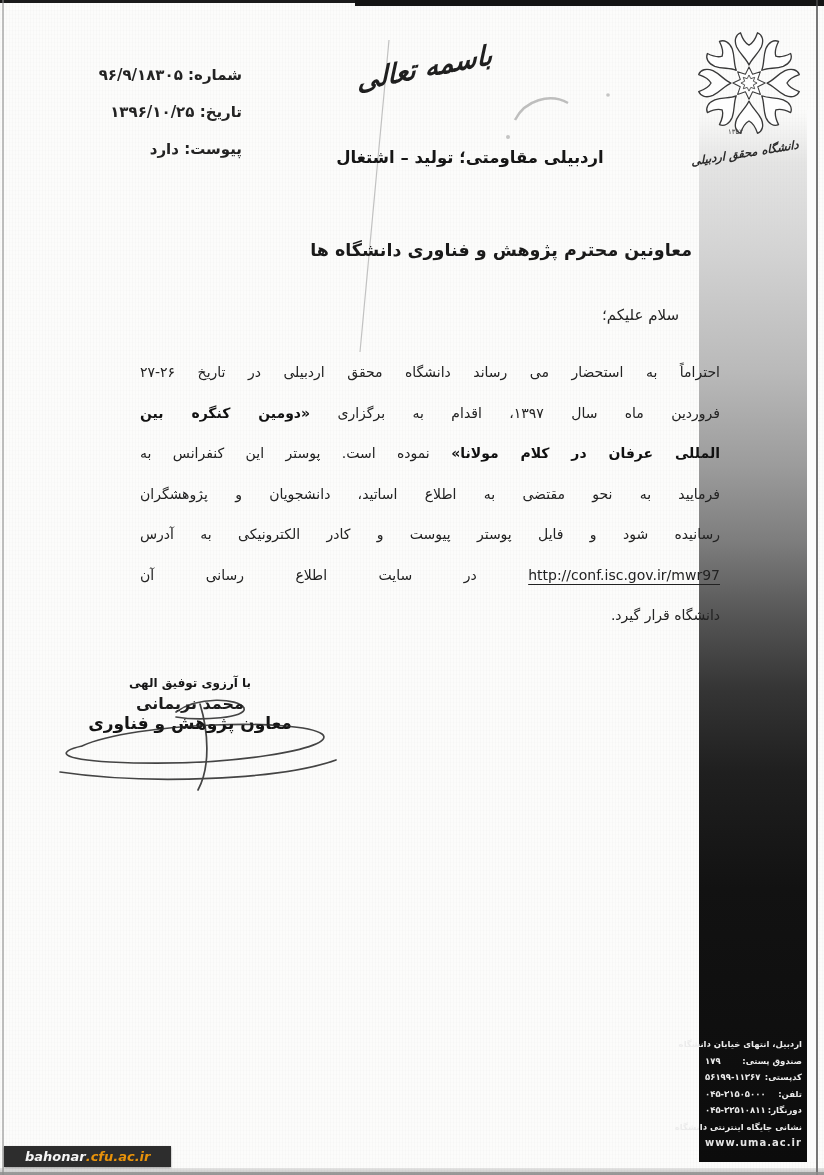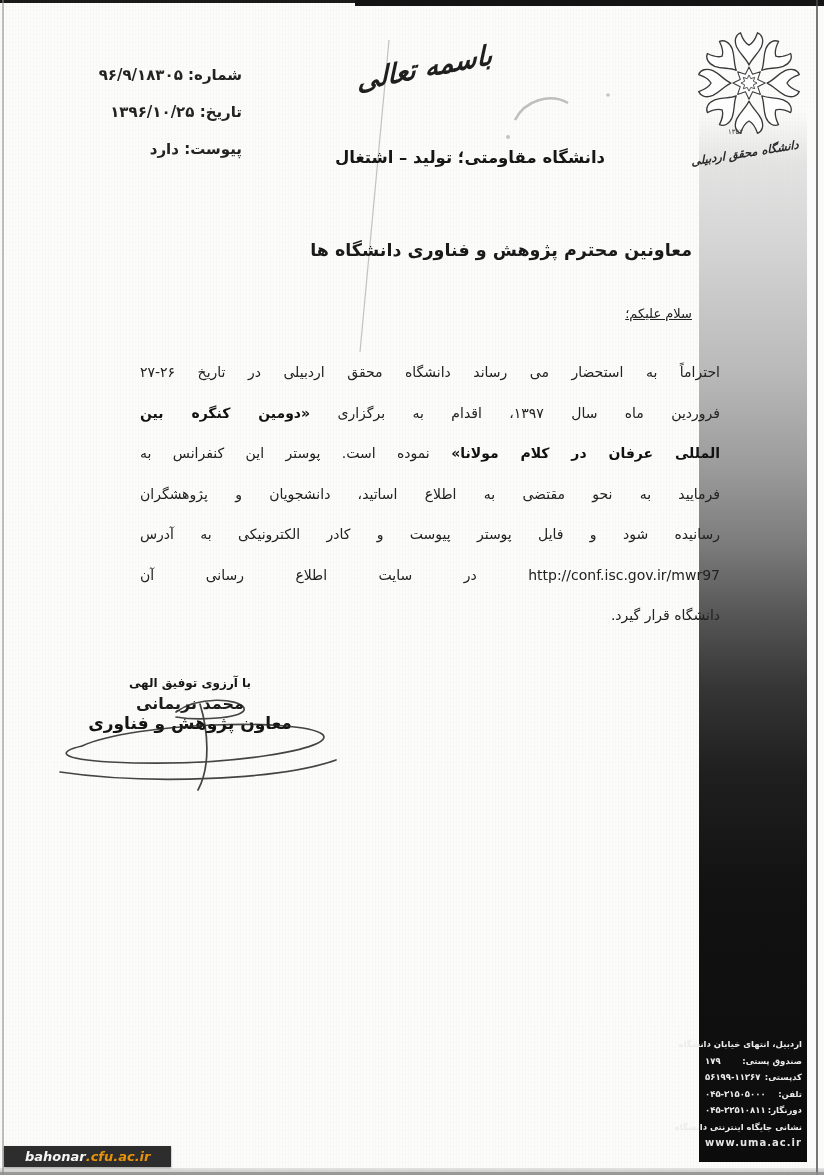--- a/index.html
+++ b/index.html
@@ -44,26 +44,26 @@
   
   .bismillah {
     position:absolute; left:356px; top:52px; font-size:27px; font-weight:bold; font-style:italic;
     color:#1f1f1f; transform:rotate(-11deg) skewX(-10deg); letter-spacing:-1px;
   }
   .penmarks { position:absolute; left:480px; top:75px; pointer-events:none; }
   .slogan { position:absolute; left:330px; top:148px; width:280px; text-align:center;
     font-size:16.5px; font-weight:bold; color:#161616; white-space:nowrap; }
   
   .recipient { position:absolute; right:132px; top:240px; font-size:17.5px; font-weight:bold; color:#1a1a1a; }
-  .salutation { position:absolute; right:132px; top:306px; font-size:13px; color:#222;text-decoration:underline; }
+  .salutation { position:absolute; right:145px; top:306px; font-size:15px; color:#222; }
   .body { position:absolute; left:112px; top:352px; width:580px; font-size:14px; color:#222;margin-left:28px; }
   .body-line { line-height:40.5px; text-align:justify; text-align-last:justify; }
   .body-line.last { text-align-last:right; }
   .body-line .b { font-weight:bold; color:#111; }
-  .body-line .u { text-underline-offset:4px; }
+  .body-line .u { text-decoration:underline; text-underline-offset:4px; }
   .body-line .ltr { direction:ltr; unicode-bidi:isolate; }
   
   .closing-block { position:absolute; left:60px; top:676px; width:260px; text-align:center; }
   .closing { font-size:12px; font-weight:bold; margin-bottom:4px; color:#171717; }
   .signer-name { font-size:16px; font-weight:bold; color:#1d1d1d; }
   .signer-title { font-size:17px; font-weight:bold; color:#141414; }
   .scribble { position:absolute; left:48px; top:688px; pointer-events:none; }
   
   .contact { position:absolute; left:701px; top:1036px; width:105px; padding:0 4px;
     color:#ececec; font-size:8.5px; font-weight:bold; line-height:16.5px; }
@@ -146,21 +146,21 @@
       <span class="val">دارد</span>
     </div>
   </div>
 
   <div class="bismillah">باسمه تعالی</div>
   <svg class="penmarks" width="160" height="80">
     <path d="M35,45 C45,25 70,18 88,28" stroke="#8d8d8d" stroke-width="2.5" fill="none" opacity="0.55"></path>
     <circle cx="28" cy="62" r="2" fill="#8d8d8d" opacity="0.5"></circle>
     <circle cx="128" cy="20" r="1.8" fill="#8d8d8d" opacity="0.5"></circle>
   </svg>
-  <div class="slogan">دانشگاه مقاومتی؛ تولید – اشتغال</div>
+  <div class="slogan">اردبیلی مقاومتی؛ تولید – اشتغال</div>
 
   <div class="recipient">معاونین محترم پژوهش و فناوری دانشگاه ها</div>
   <div class="salutation">سلام علیکم؛</div>
   <div class="body" id="letter-body">
       <div class="body-line"><span>احتراماً به استحضار می رساند دانشگاه محقق اردبیلی در تاریخ </span><span class="ltr" dir="ltr">۲۷-۲۶</span></div>
       <div class="body-line"><span>فروردین ماه سال ۱۳۹۷، اقدام به برگزاری </span><span class="b">«دومین کنگره بین</span></div>
       <div class="body-line"><span class="b">المللی عرفان در کلام مولانا»</span><span> نموده است. پوستر این کنفرانس به</span></div>
       <div class="body-line"><span>فرمایید به نحو مقتضی به اطلاع اساتید، دانشجویان و پژوهشگران</span></div>
       <div class="body-line"><span>رسانیده شود و فایل پوستر پیوست و کادر الکترونیکی به آدرس</span></div>
       <div class="body-line"><span class="u ltr" dir="ltr">http://conf.isc.gov.ir/mwr97</span><span> در سایت اطلاع رسانی آن</span></div>

